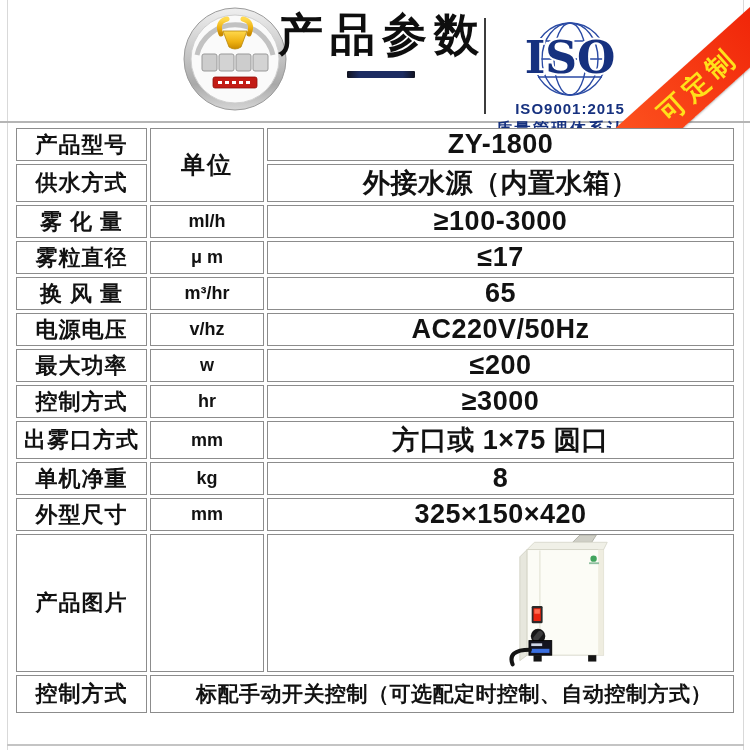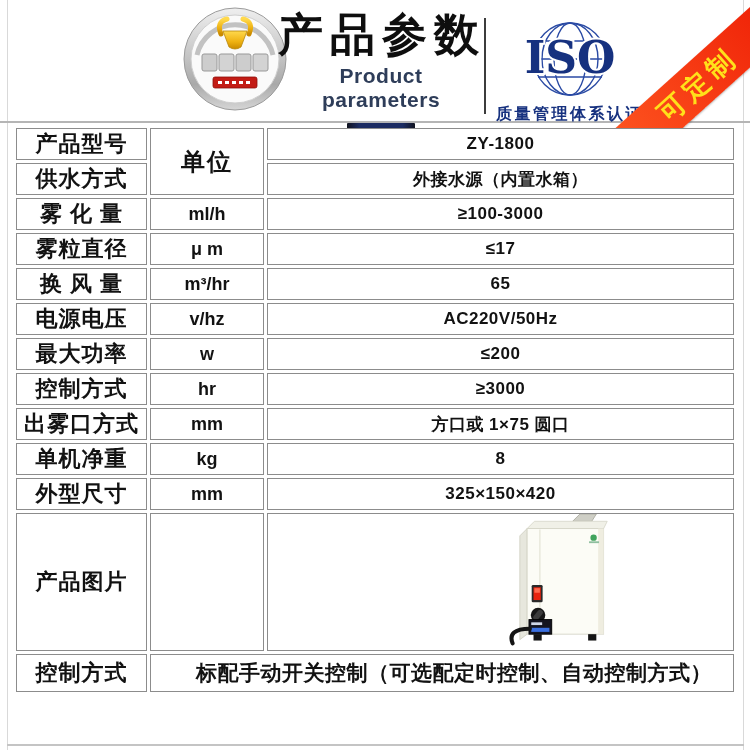--- a/index.html
+++ b/index.html
@@ -45,21 +45,21 @@
   
   .table-wrap { position:absolute; left:13px; top:125px; width:724px; }
   table.params { width:100%; border-collapse:separate; border-spacing:3px; table-layout:fixed; }
   table.params td {
     border:1px solid #8c8c8c; background:#ffffff;
     text-align:center; vertical-align:middle;
     color:#121212; font-weight:bold; overflow:hidden;
   }
   td.c-label { font-size:22px; letter-spacing:1px; height:20px; }
   td.c-unit  { font-size:18px; }
-  td.c-value { font-size:17px; letter-spacing:0.5px; }
+  td.c-value { font-size:27px; letter-spacing:0.5px; }
   td.unit-head { font-size:24px; letter-spacing:2px; }
   td.img-cell { height:134px; text-align:left; }
   .device-holder { padding-left:116px; }
   td.ctrl-value { font-size:21px; text-align:left; padding-left:24px; height:38px; letter-spacing:0.5px; }
 </style>
 </head>
 <body>
 
 <div class="page">
 
@@ -108,38 +108,38 @@
             <rect x="42" y="74" width="4" height="3"></rect>
           <rect x="49" y="74" width="4" height="3"></rect>
             <rect x="56" y="74" width="4" height="3"></rect>
           <rect x="63" y="74" width="4" height="3"></rect>
         </g>
       </svg>
     </div>
 
     <div class="title-block">
       <div class="title-cn">产品参数</div>
-      <div class="title-en">Product parameters</div>
       <div class="title-bar"></div>
     </div>
 
     <div class="hdr-divider"></div>
 
     <div class="iso-block" style="color:#16317f;">
       <svg width="152" height="78" viewBox="0 0 152 78">
         <g fill="none" stroke="#2a4aa4" stroke-width="1.4">
           <circle cx="76" cy="39" r="36"></circle>
           <ellipse cx="76" cy="39" rx="16" ry="36"></ellipse>
           <ellipse cx="76" cy="39" rx="28" ry="36"></ellipse>
           <line x1="40" y1="39" x2="112" y2="39"></line>
           <line x1="44" y1="21" x2="108" y2="21"></line>
           <line x1="44" y1="57" x2="108" y2="57"></line>
         </g>
         <text x="76" y="53" text-anchor="middle" font-family="DejaVu Serif, serif" font-size="44" font-weight="bold" fill="#16317f" stroke="#ffffff" stroke-width="4" paint-order="stroke">ISO</text>
       </svg>
+      <div class="iso-cert1">ISO9001:2015</div>
       <div class="iso-cert2">质量管理体系认证</div>
     </div>
 
     <div class="ribbon-clip">
       <div class="ribbon" style="background:linear-gradient(90deg,#ff5a22,#ee1d05); color:#ffe11a;">可定制</div>
     </div>
   </div>
 
   <div class="table-wrap">
     <table class="params">

